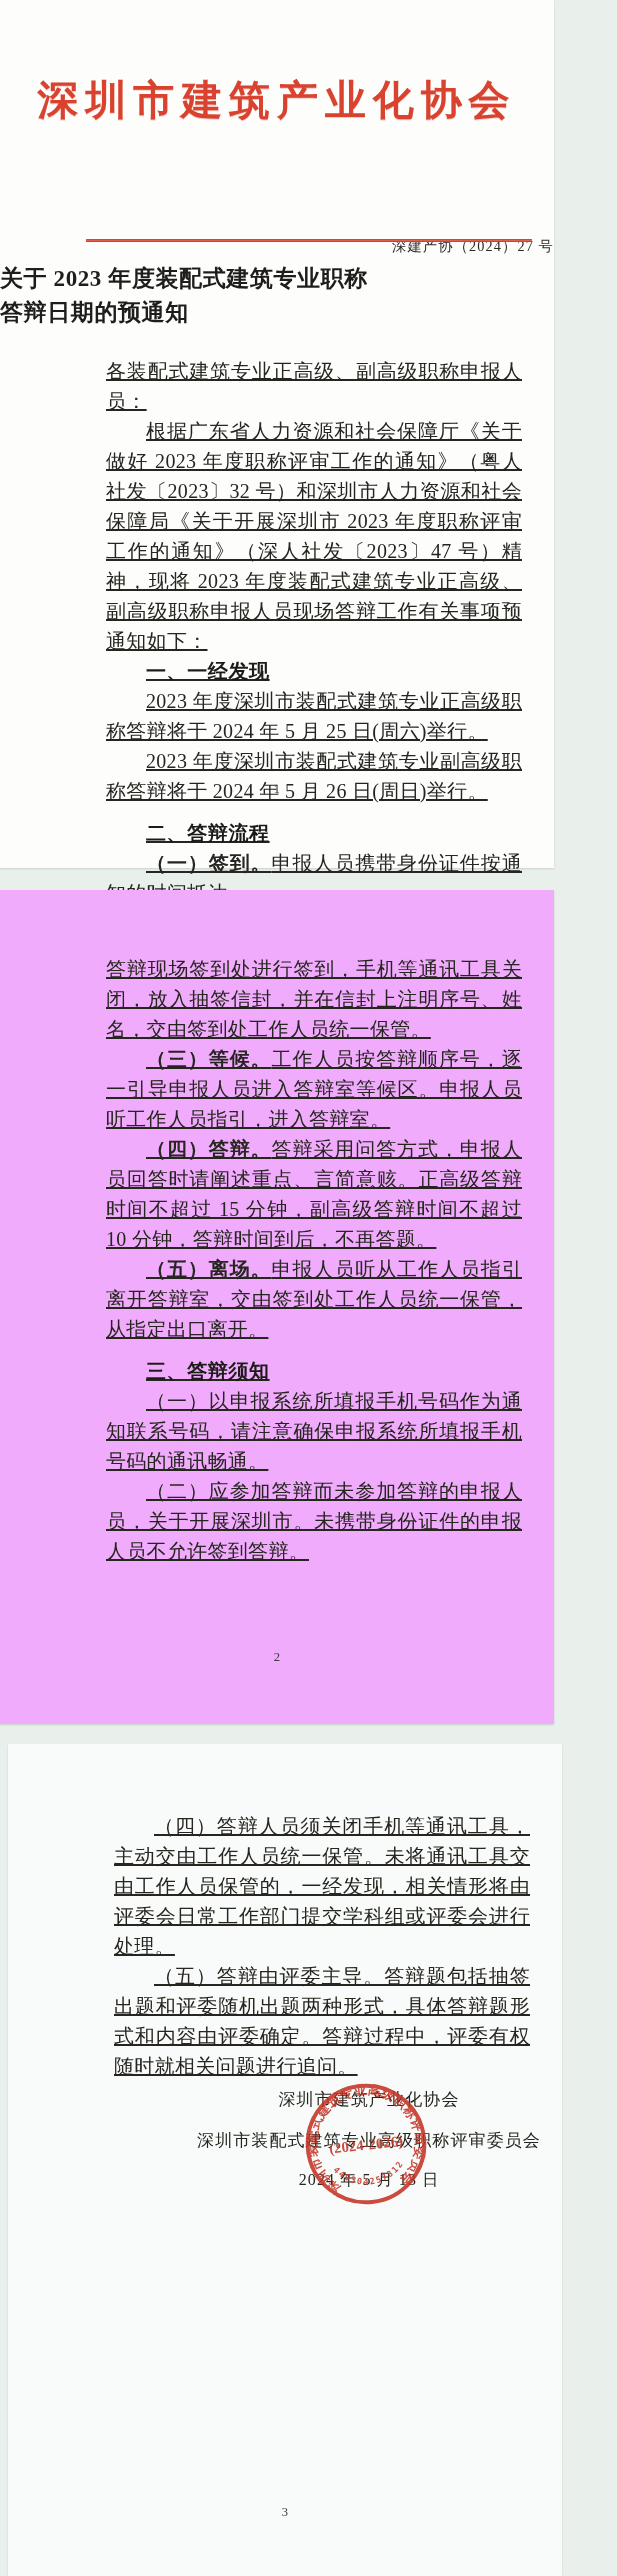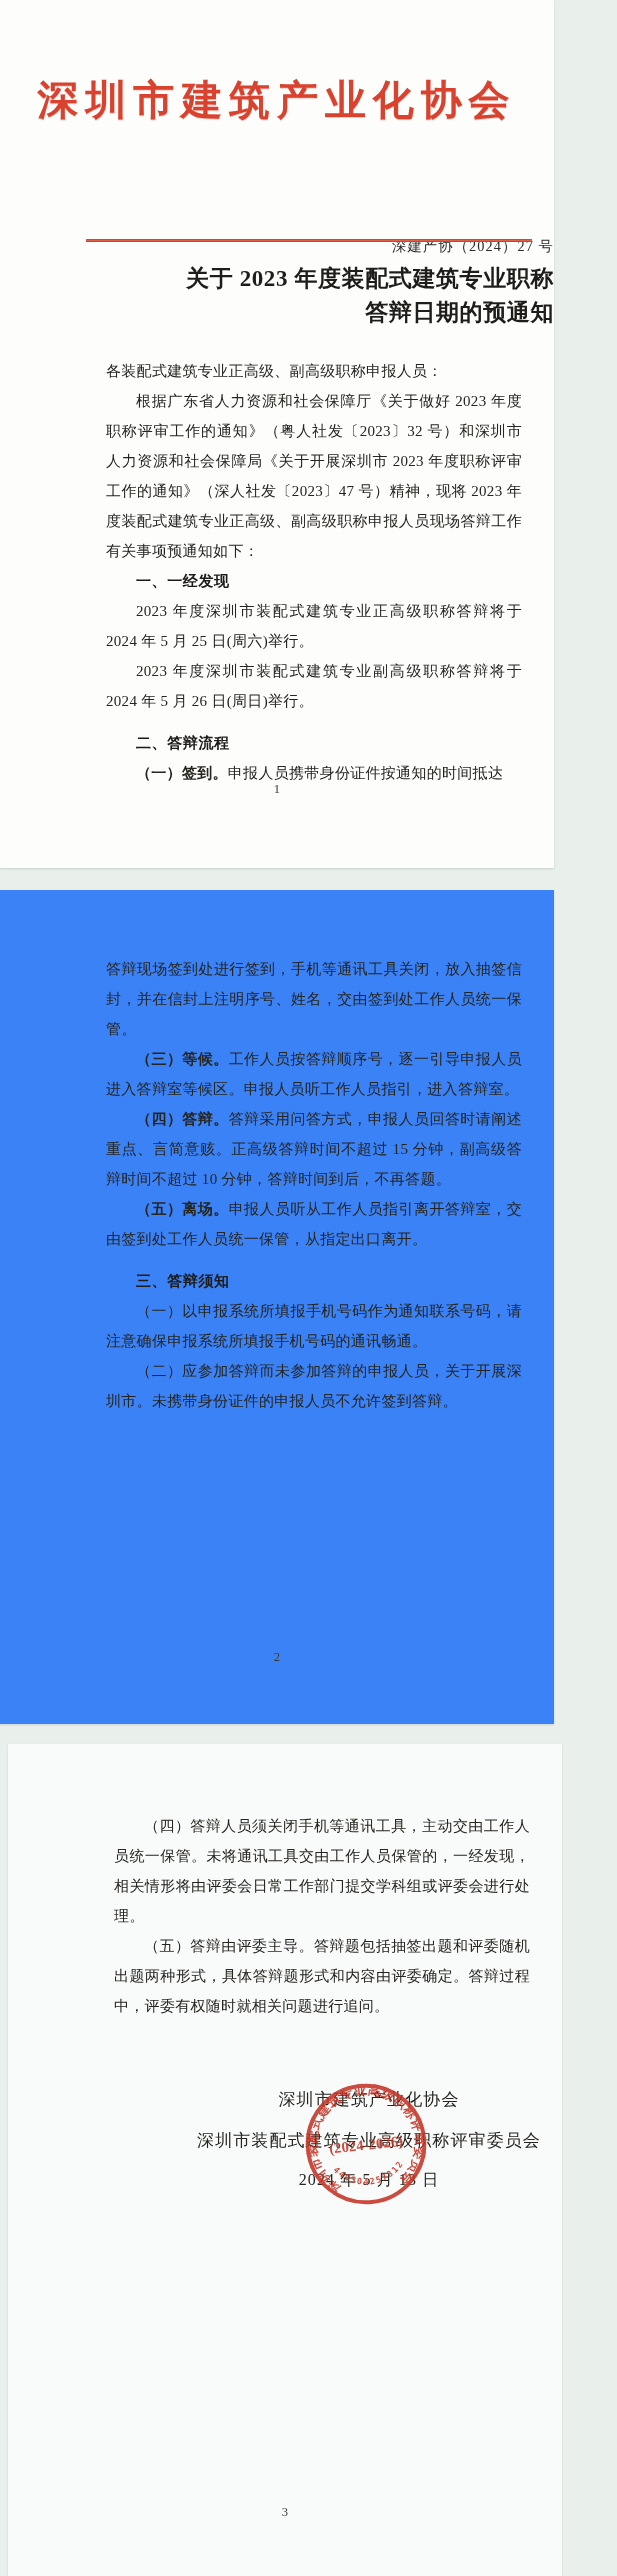--- a/index.html
+++ b/index.html
@@ -7,48 +7,48 @@
     width:617px;height:2576px;position:relative;
     background:#e9efeb;
     font-family:"Liberation Serif","DejaVu Serif",serif;
     color:#23221f;
   }
   .page{
     position:absolute;left:0;width:554px;
     box-shadow:0 0.6px 1.7px rgba(60,70,65,.18);
   }
   .page1{top:0;height:868px;background:#fdfdfc;}
-  .page2{top:890px;height:834px;background:#3b82f6;}
+  .page2{top:890px;height:834px;background:#f0abfc;}
   .page3{top:1744px;height:832px;background:#f8fbf9;margin-left:8px;}
 
   .masthead{
     position:absolute;top:73px;left:0;width:100%;
     text-align:center;font-size:41px;font-weight:700;
     letter-spacing:6.9px;color:#d9422f;
     text-shadow:0 0.6px 0 rgba(217,66,47,.25);
     white-space:nowrap;
   }
   .doc-number{
     position:absolute;top:201px;left:0;width:100%;
     text-align:right;font-size:14.3px;letter-spacing:1.1px;color:#2c2b28;margin-top:36px;
   }
   .red-rule{
     position:absolute;top:239px;left:86px;width:446px;height:3.4px;
     background:linear-gradient(#c63b2a,#e8614c 45%,#c03628);
     border-radius:0.6px;
   }
   .doc-title{
     position:absolute;top:262px;left:0;width:100%;
-    text-align:right;font-size:23px;line-height:34px;font-weight:700;
+    text-align:left;font-size:23px;line-height:34px;font-weight:700;
     letter-spacing:0.6px;color:#1e1d1a;
   }
   .body-col{
     position:absolute;left:106px;width:416px;
-    font-size:15px;line-height:30px;text-align:justify;
-    letter-spacing:0.3px;color:#26251f;
+    font-size:20px;line-height:30px;text-align:justify;
+    letter-spacing:0.3px;color:#26251f;text-decoration:underline;
   }
   .page1 .body-col{top:356px;}
   .page2 .body-col{top:64px;}
   .page3 .body-col{top:67px;}
   .para{margin:0;}
   .para.indent{text-indent:2em;}
   .heading{
     margin:0;text-indent:2em;font-weight:700;
     font-family:"Liberation Sans","DejaVu Sans",sans-serif;
     letter-spacing:0.6px;color:#1c1b18;

